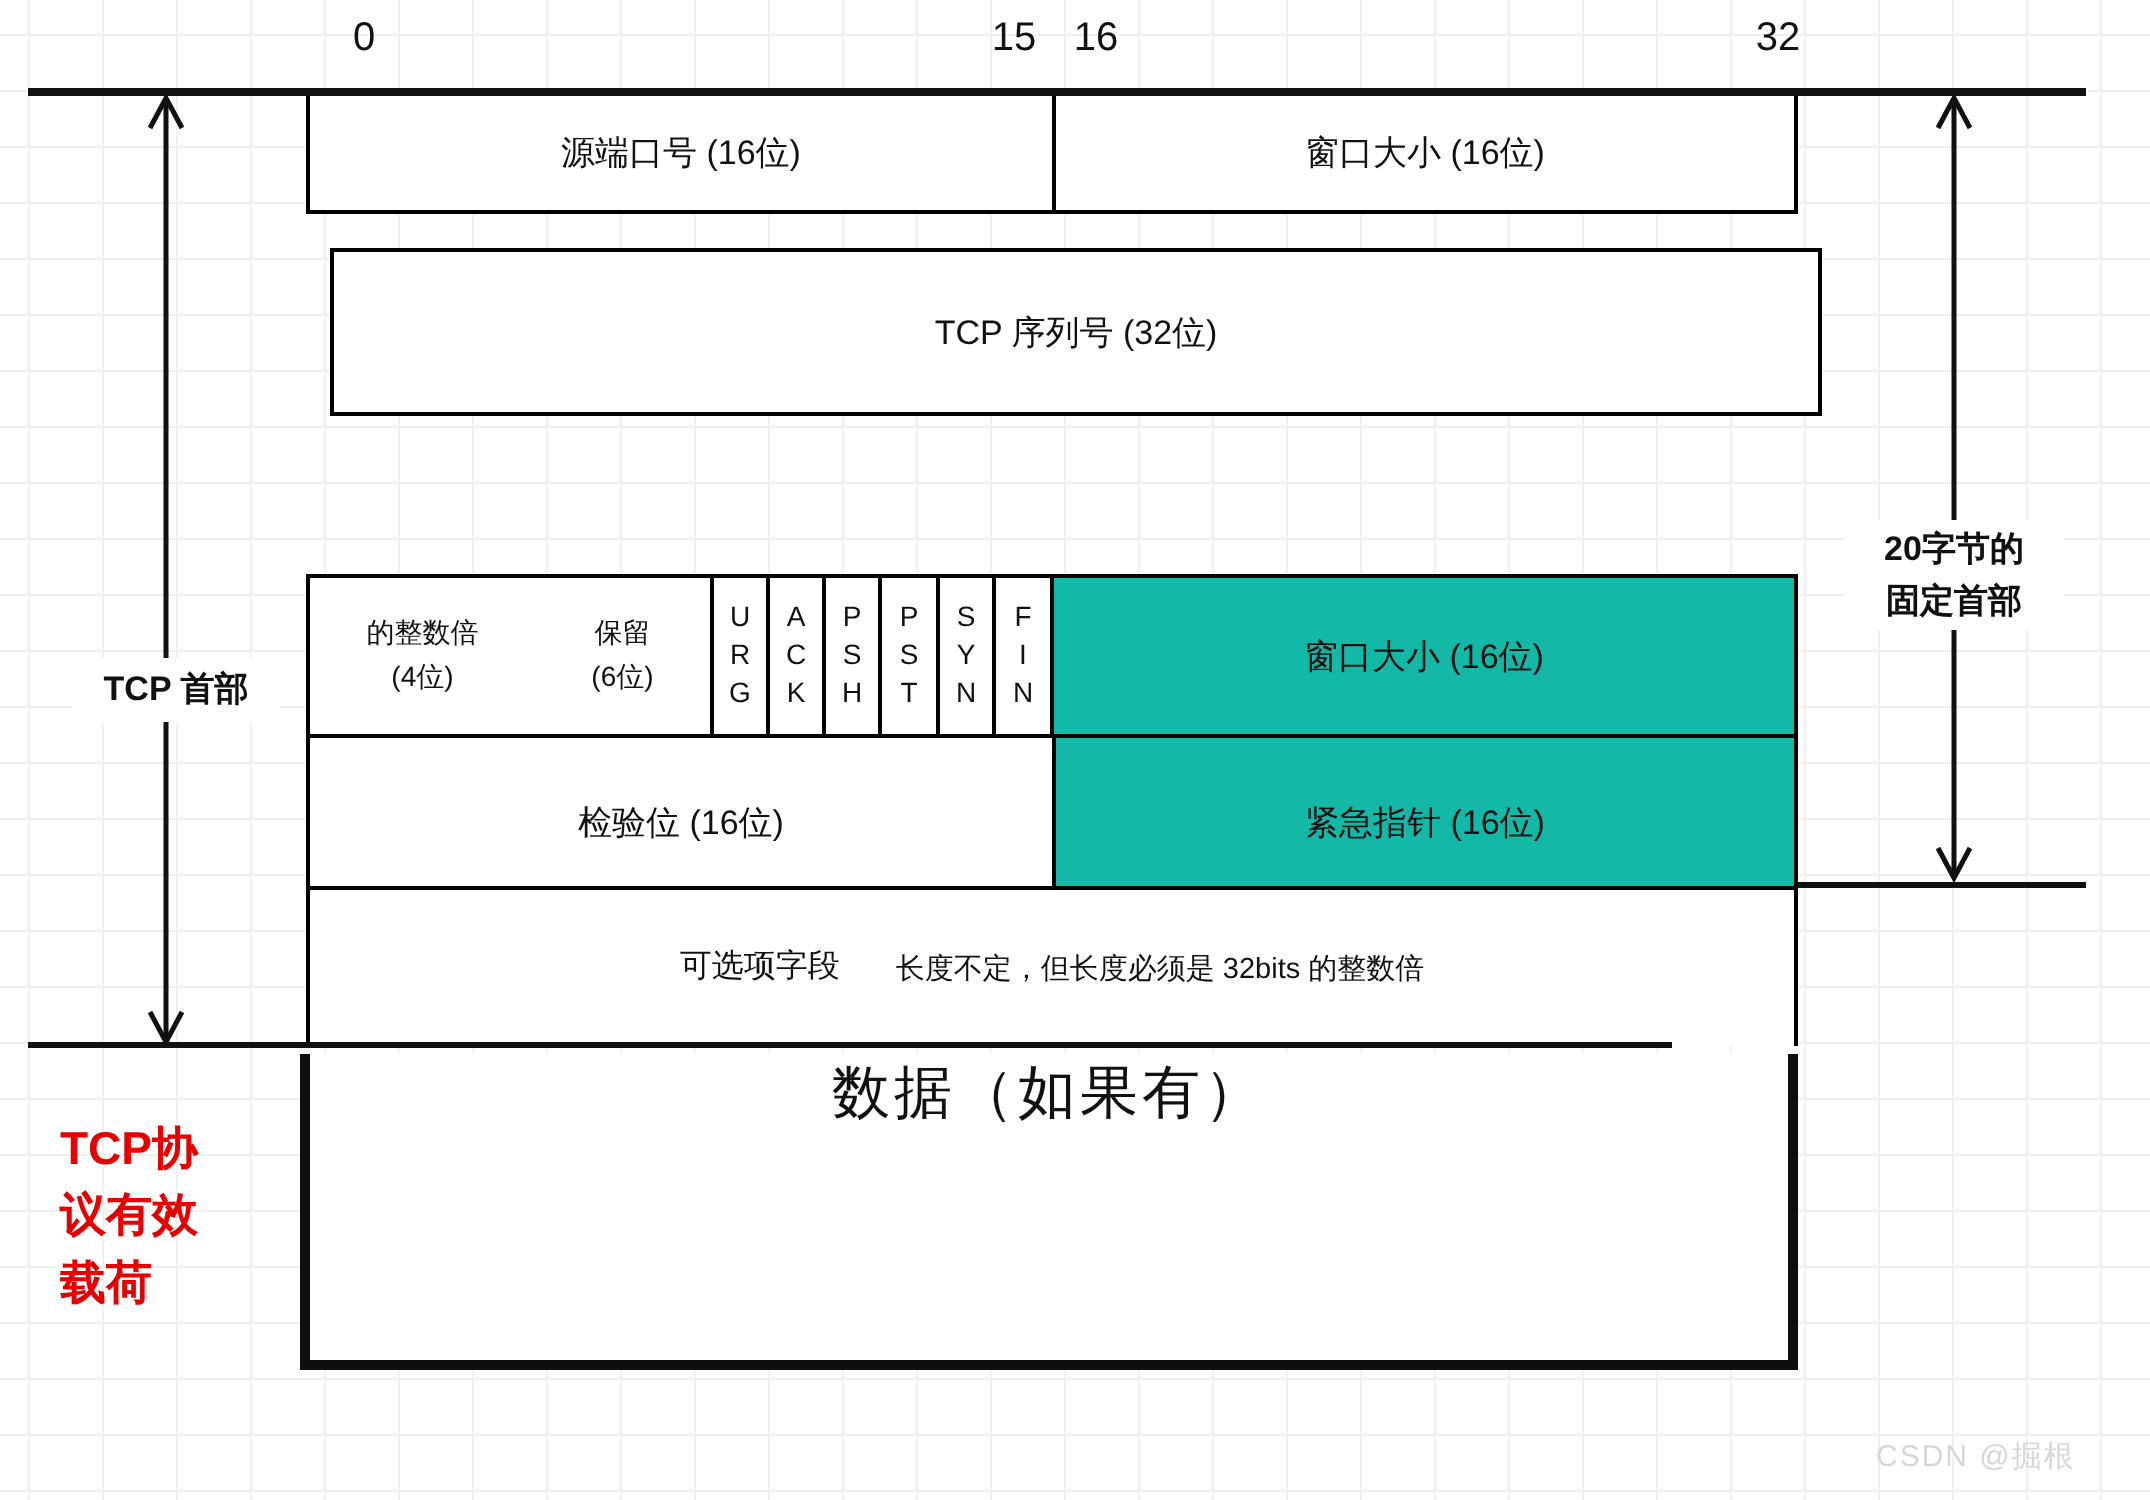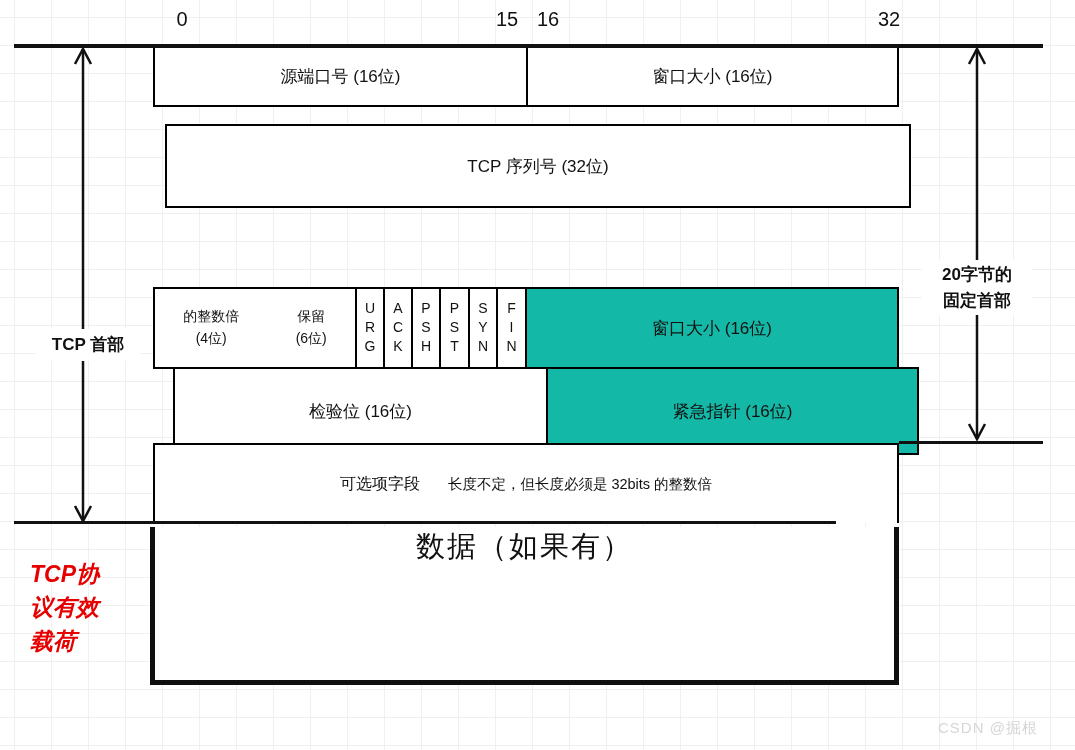--- a/index.html
+++ b/index.html
@@ -53,21 +53,21 @@
     font-size:29px; letter-spacing:2px; padding-bottom:16px;
   }
 
   
   .side-label {
     position:absolute; background:#fff; text-align:center;
     font-weight:bold; font-size:17px; z-index:3; line-height:1.5;margin-top:38px;
   }
   #payload-label {
     position:absolute; left:30px; top:558px; z-index:3;
-    color:#e60000; font-weight:bold; font-size:23px; line-height:1.45;font-style:italic;
+    color:#e60000; font-weight:bold; font-size:23px; line-height:1.45;
   }
   #watermark {
     position:absolute; left:938px; top:719px; z-index:3;
     color:#d6d6d6; font-size:15px; letter-spacing:1px;
   }
   svg.arrows { position:absolute; left:0; top:0; z-index:2; pointer-events:none; }
 </style>
 </head>
 <body>
 
@@ -130,21 +130,21 @@
       </div>
     <div class="flag" style="width:28px;">
         <span>SYN</span>
       </div>
     <div class="flag" style="width:29px;">
         <span>FIN</span>
       </div>
     <div class="cell gray" style="flex:1;">窗口大小 (16位)</div>
   </div>
 
-  <div class="trow" style="top:367px;height:88px;margin-left:20px;">
+  <div class="trow" style="top:367px;height:88px;">
     <div class="cell div-r" style="width:373px;">检验位 (16位)</div>
     <div class="cell gray" style="flex:1;">紧急指针 (16位)</div>
   </div>
 
   <div class="trow" style="top:443px;height:80px;border-bottom:none;">
     <div class="cell" style="flex:1;">
       <div class="opt-l1">可选项字段</div>
       <div class="opt-l2">长度不定，但长度必须是 32bits 的整数倍</div>
     </div>
   </div>

